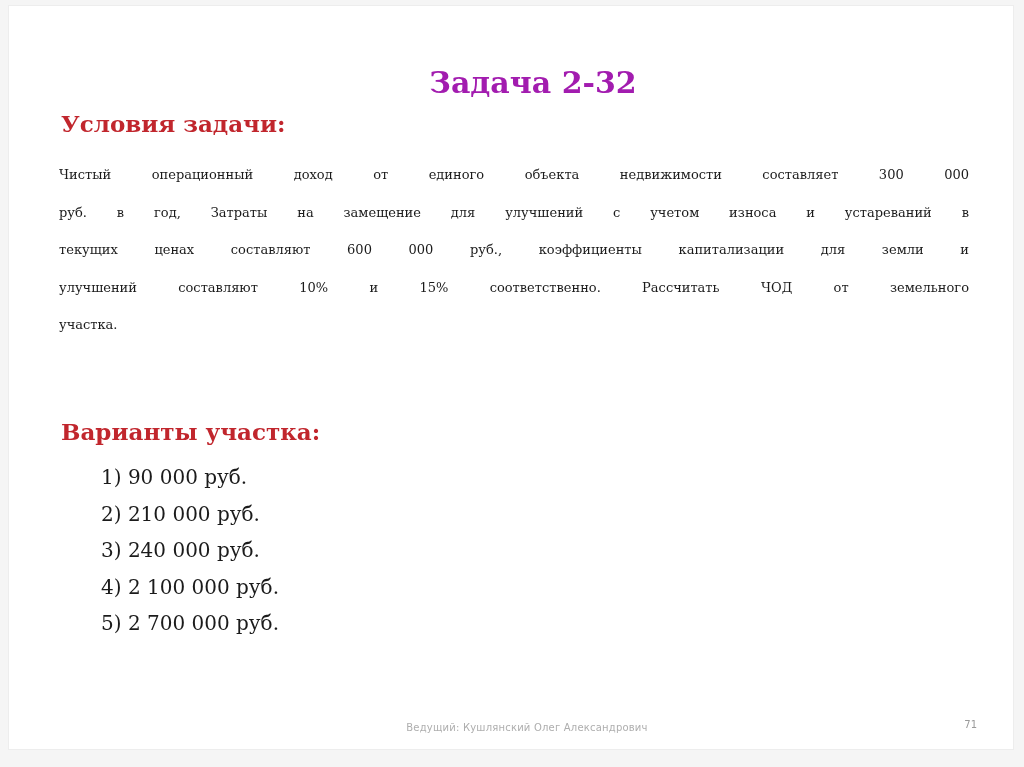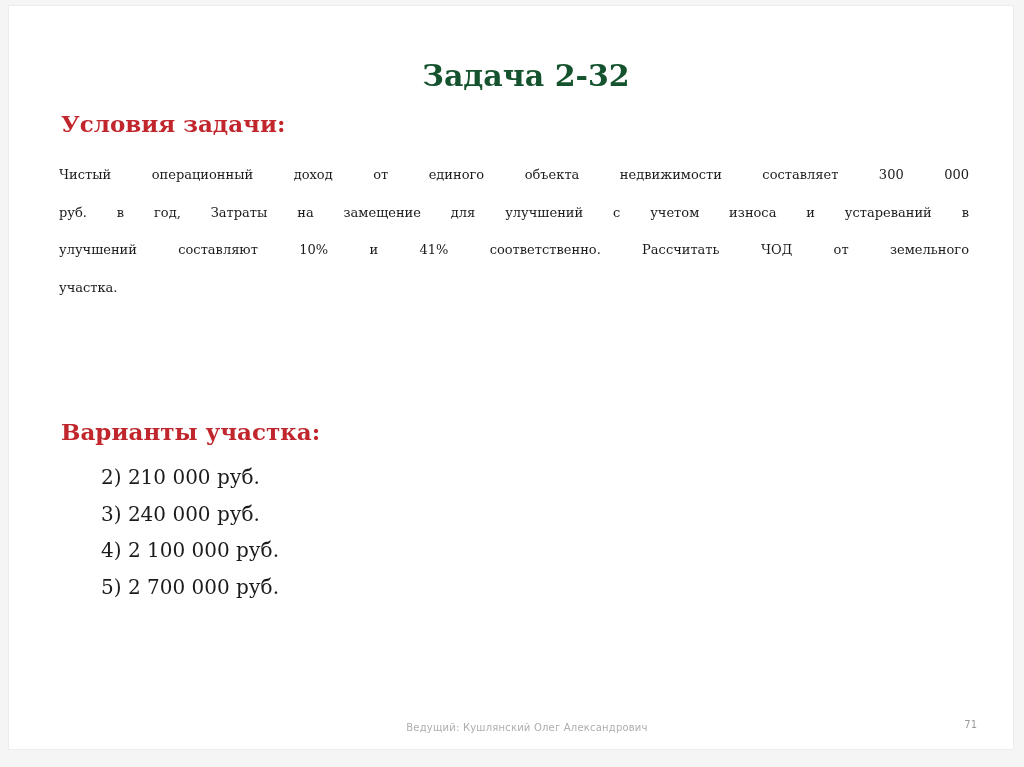--- a/index.html
+++ b/index.html
@@ -29,22 +29,22 @@
   .slide-title {
     position: absolute;
     left: 0;
     top: 52px;
     width: 100%;
     padding-left: 30px;
     box-sizing: border-box;
     text-align: center;
     font-size: 30px;
     font-weight: bold;
-    color: #14532d;
-    margin: 0;
+    color: #a21caf;
+    margin: 7px;
   }
   .red-heading {
     position: absolute;
     left: 52px;
     font-size: 23px;
     font-weight: bold;
     margin: 0;
   }
   .conditions-heading { top: 104px; }
   .answers-heading { top: 412px; }
@@ -115,27 +115,29 @@
 <div class="stage">
   <div class="slide">
 
     <h1 class="slide-title">Задача 2-32</h1>
 
     <h2 class="red-heading conditions-heading" style="color: rgb(193, 38, 45);">Условия задачи:</h2>
 
     <div class="conditions-text" id="conditions-text">
         <div class="cond-line">Чистый операционный доход от единого объекта недвижимости составляет 300 000</div>
         <div class="cond-line">руб. в год, Затраты на замещение для улучшений с учетом износа и устареваний в</div>
-        <div class="cond-line">улучшений составляют 10% и 41% соответственно. Рассчитать ЧОД от земельного</div>
+        <div class="cond-line">текущих ценах составляют 600 000 руб., коэффициенты капитализации для земли и</div>
+        <div class="cond-line">улучшений составляют 10% и 15% соответственно. Рассчитать ЧОД от земельного</div>
         <div class="cond-line last">участка.</div>
       </div>
 
     <h2 class="red-heading answers-heading" style="color: rgb(193, 38, 45);">Варианты участка:</h2>
 
     <div class="answers-list" id="answers-list">
+        <div class="answer-item">1) 90 000 руб.</div>
         <div class="answer-item underlined">2) 210 000 руб.</div>
         <div class="answer-item">3) 240 000 руб.</div>
         <div class="answer-item">4) 2 100 000 руб.</div>
         <div class="answer-item">5) 2 700 000 руб.</div>
       </div>
 
     <div class="footer">
       <div class="presenter">Ведущий: Кушлянский Олег Александрович</div>
       <div class="page-number">71</div>
     </div>

